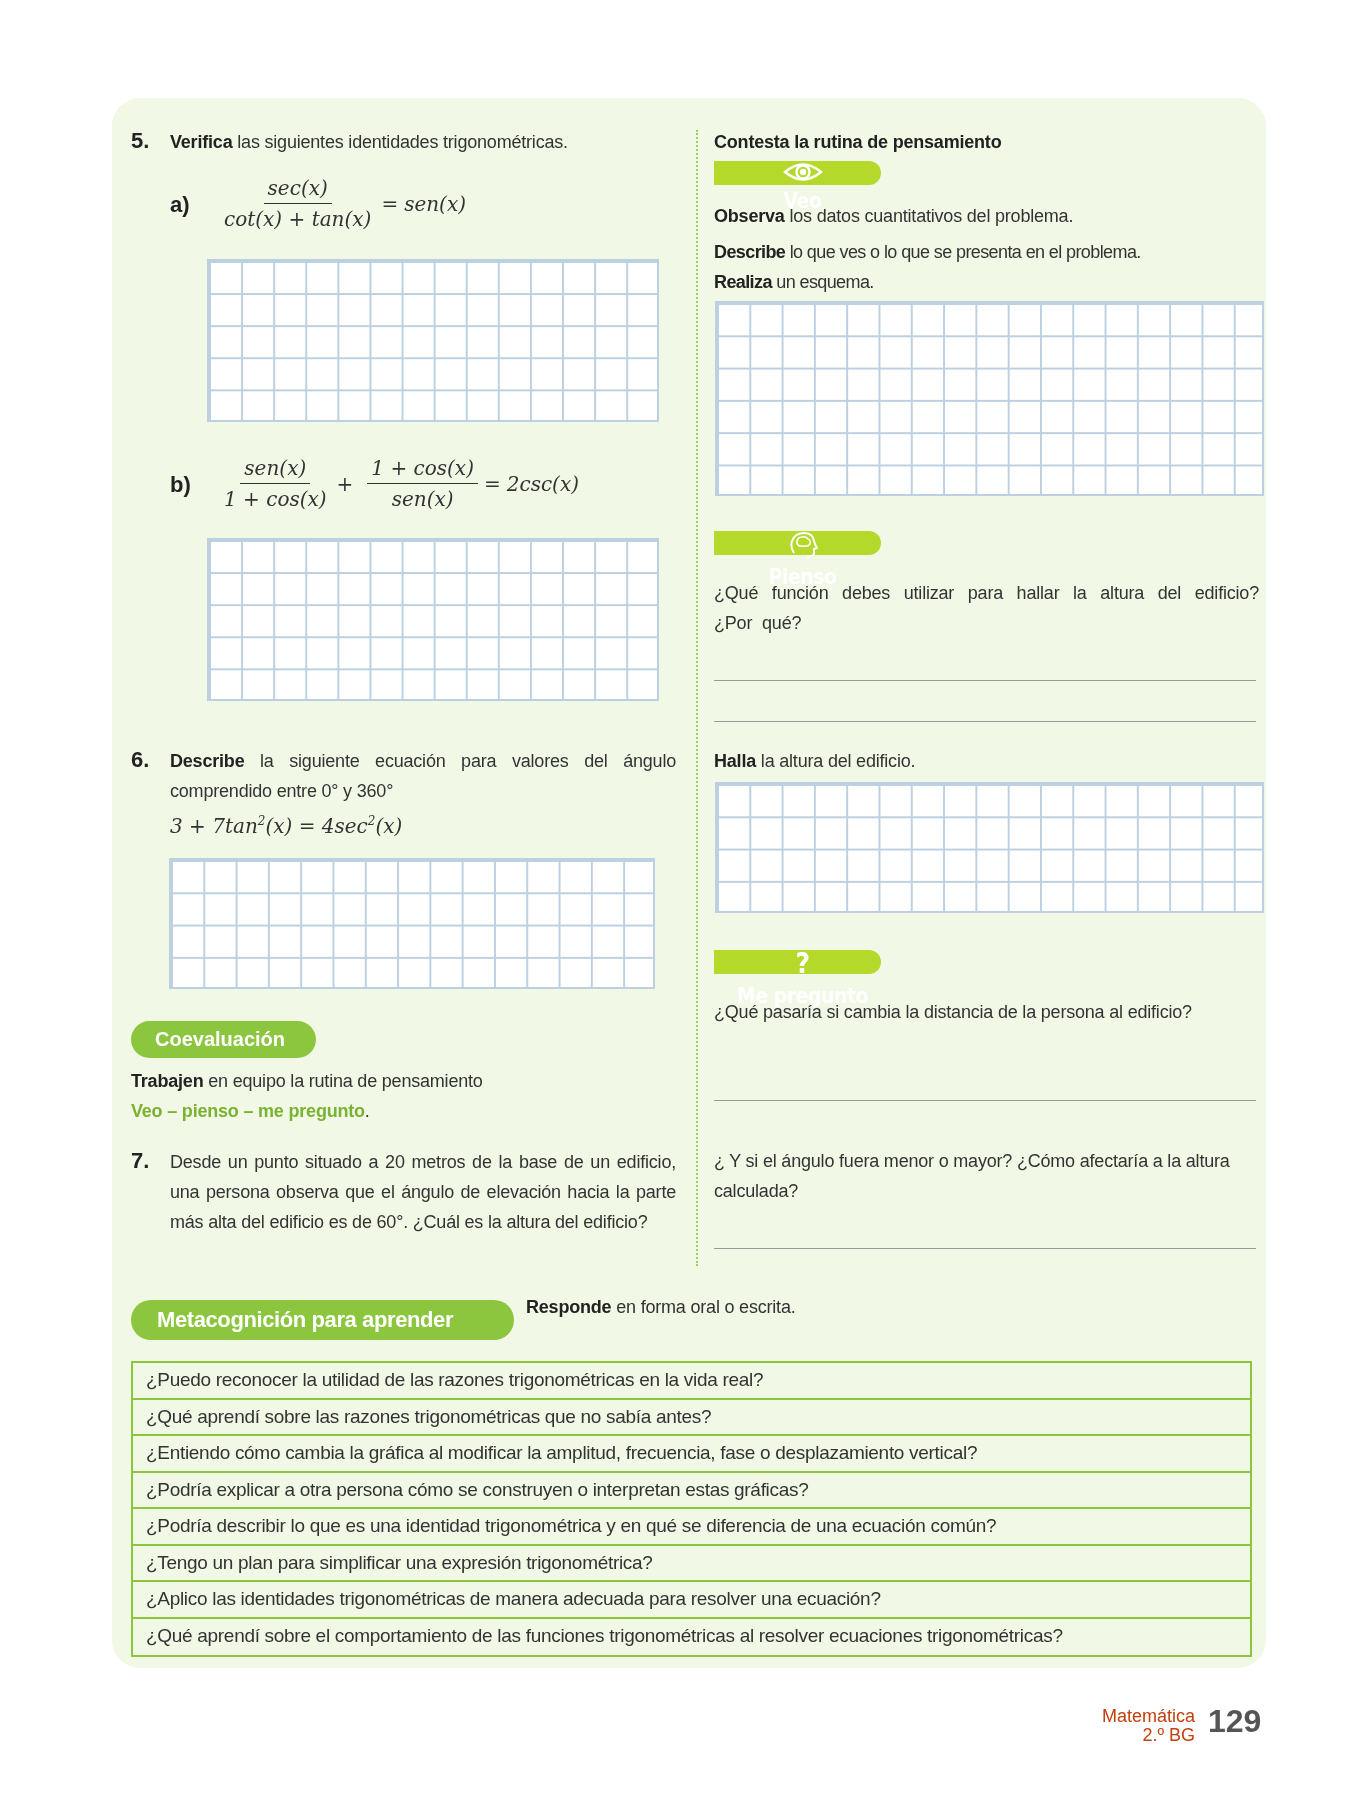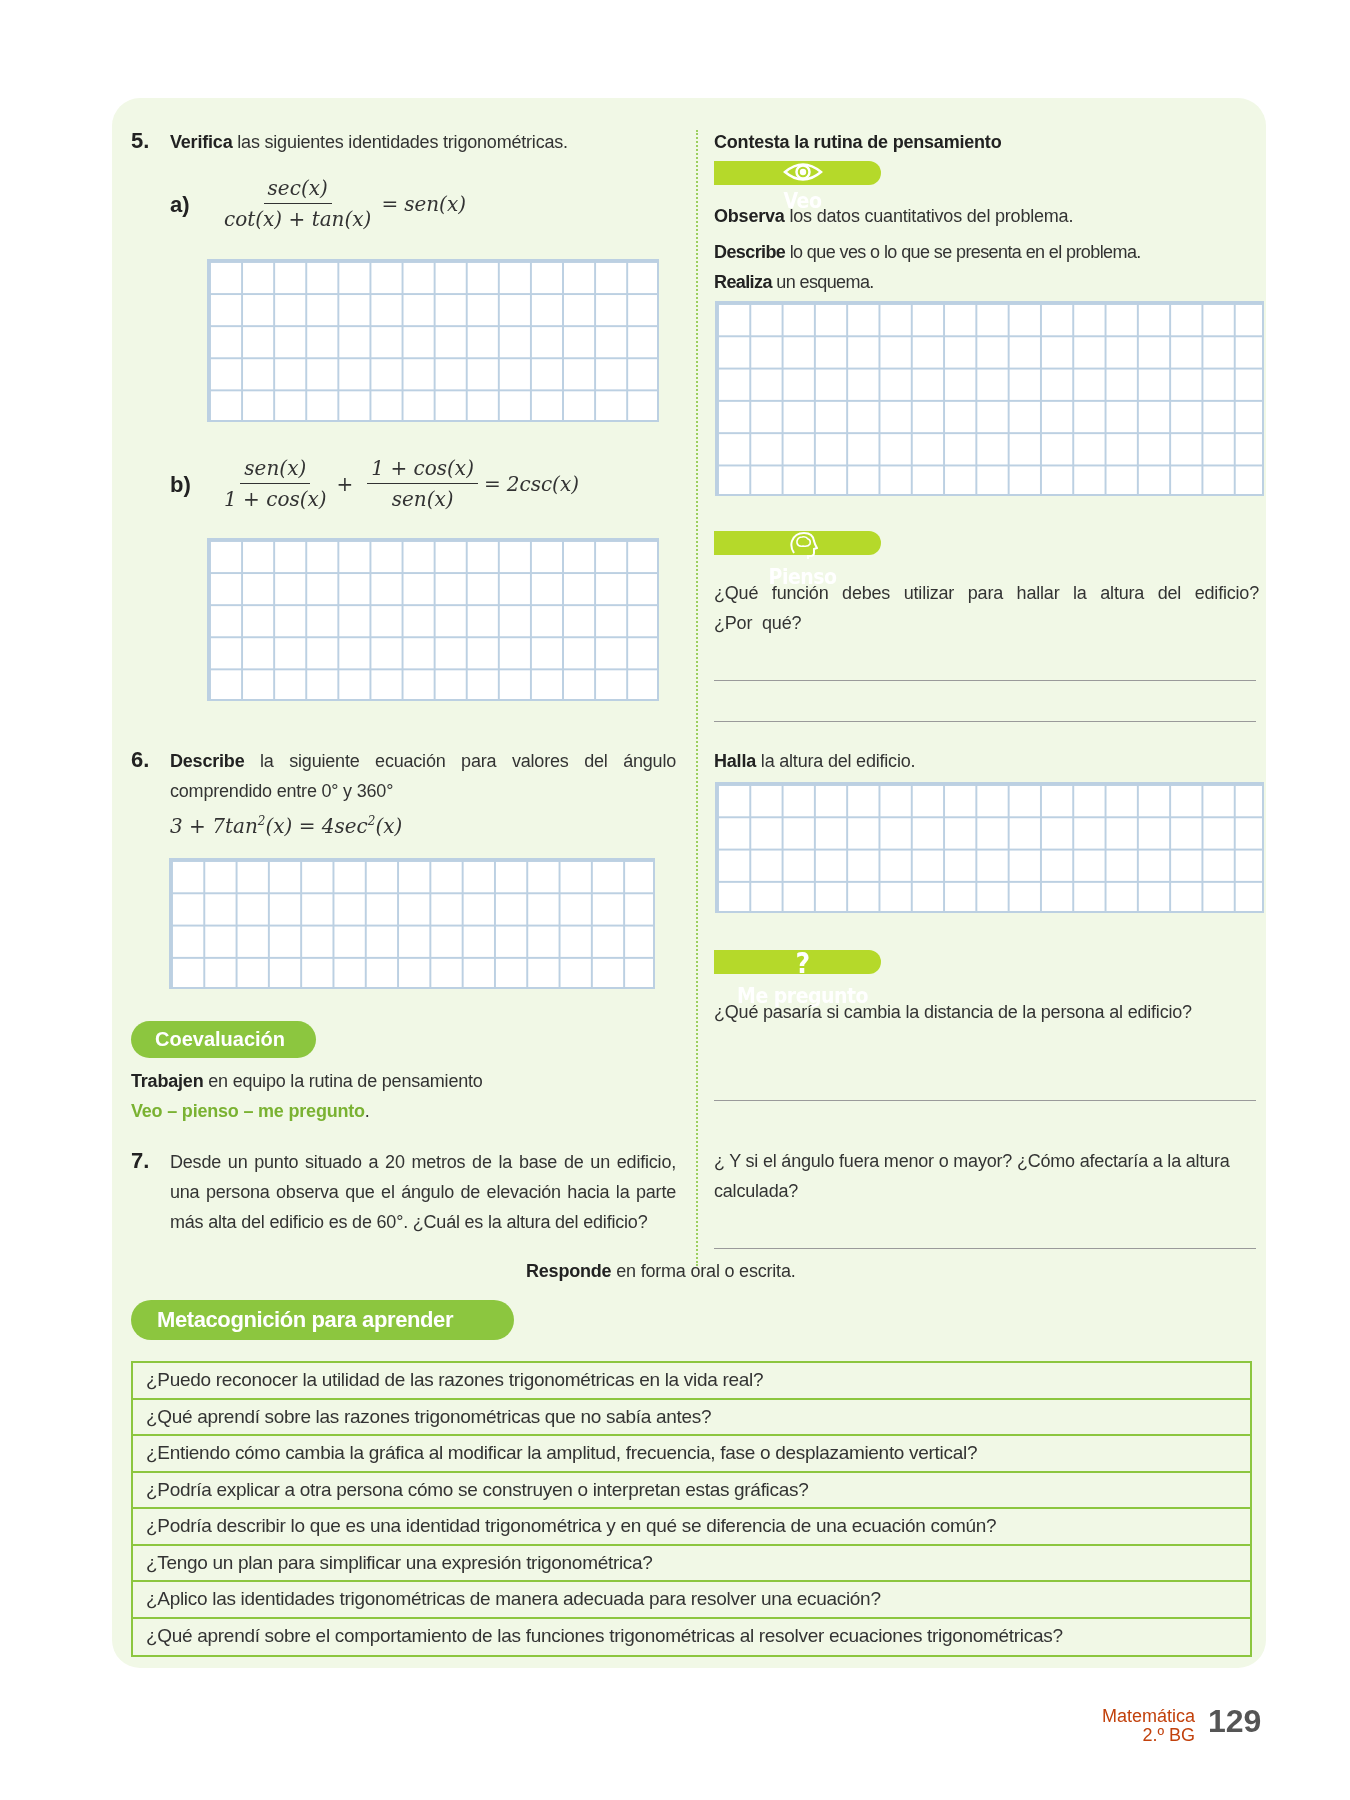--- a/index.html
+++ b/index.html
@@ -148,21 +148,21 @@
 <div class="tag-lime" style="left:714px; top:950px; width:167px;">
   <span style="font-size:28px; font-weight:bold; line-height:28px;">?</span>
   <span>Me pregunto</span>
 </div>
 <div class="abs txt" style="left:714px; top:997px; width:520px;">¿Qué pasaría si cambia la distancia de la persona al edificio?</div>
 <div class="answer-line" style="left:714px; top:1100px; width:542px;"></div>
 <div class="abs txt" style="left:714px; top:1146px; width:560px;">¿ Y si el ángulo fuera menor o mayor? ¿Cómo afectaría a la altura calculada?</div>
 <div class="answer-line" style="left:714px; top:1248px; width:542px;"></div>
 
 <div class="pill-dark" style="left:131px; top:1300px; width:383px; height:40px; padding-left:26px; font-size:22px; border-radius:26px; letter-spacing:-0.4px;">Metacognición para aprender</div>
-<div class="abs txt" style="left:526px; top:1256px;">
+<div class="abs txt" style="left:526px; top:1292px;">
   <span class="bold">Responde</span>
   <span>en forma oral o escrita.</span>
 </div>
 
 <div class="meta-table">
   <div class="meta-row">¿Puedo reconocer la utilidad de las razones trigonométricas en la vida real?</div>
   <div class="meta-row">¿Qué aprendí sobre las razones trigonométricas que no sabía antes?</div>
   <div class="meta-row">¿Entiendo cómo cambia la gráfica al modificar la amplitud, frecuencia, fase o desplazamiento vertical?</div>
   <div class="meta-row">¿Podría explicar a otra persona cómo se construyen o interpretan estas gráficas?</div>
   <div class="meta-row">¿Podría describir lo que es una identidad trigonométrica y en qué se diferencia de una ecuación común?</div>

